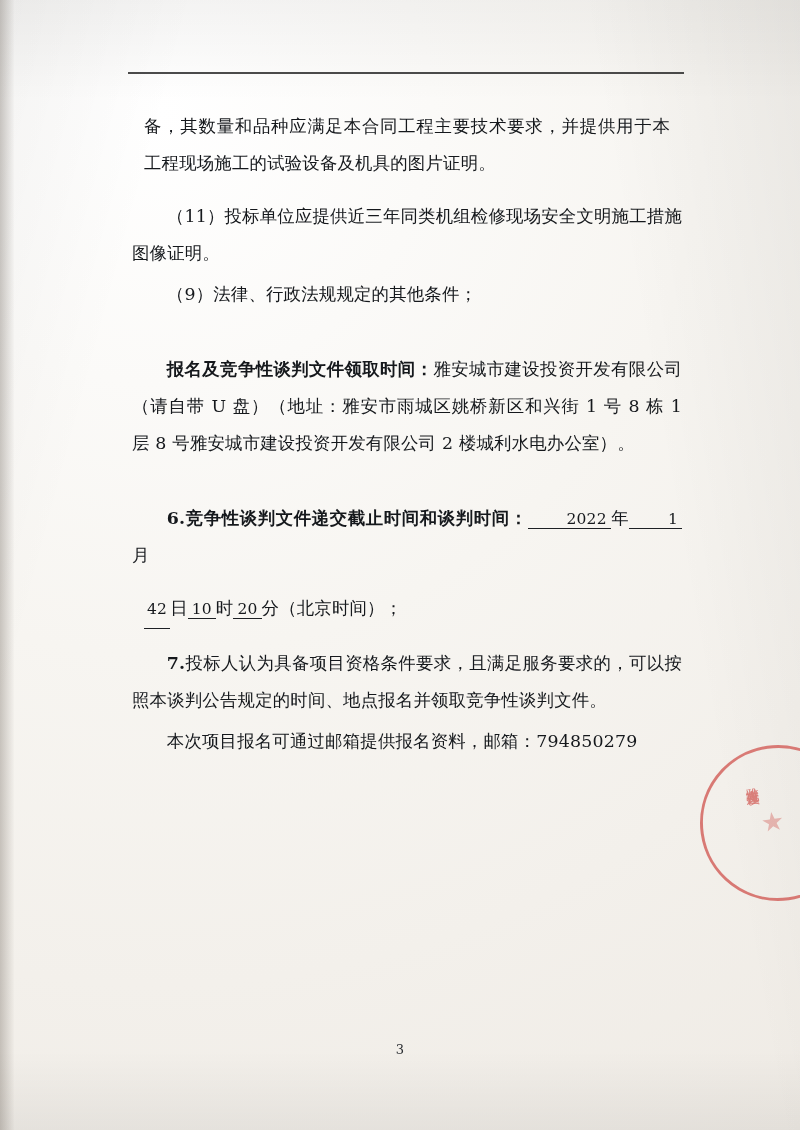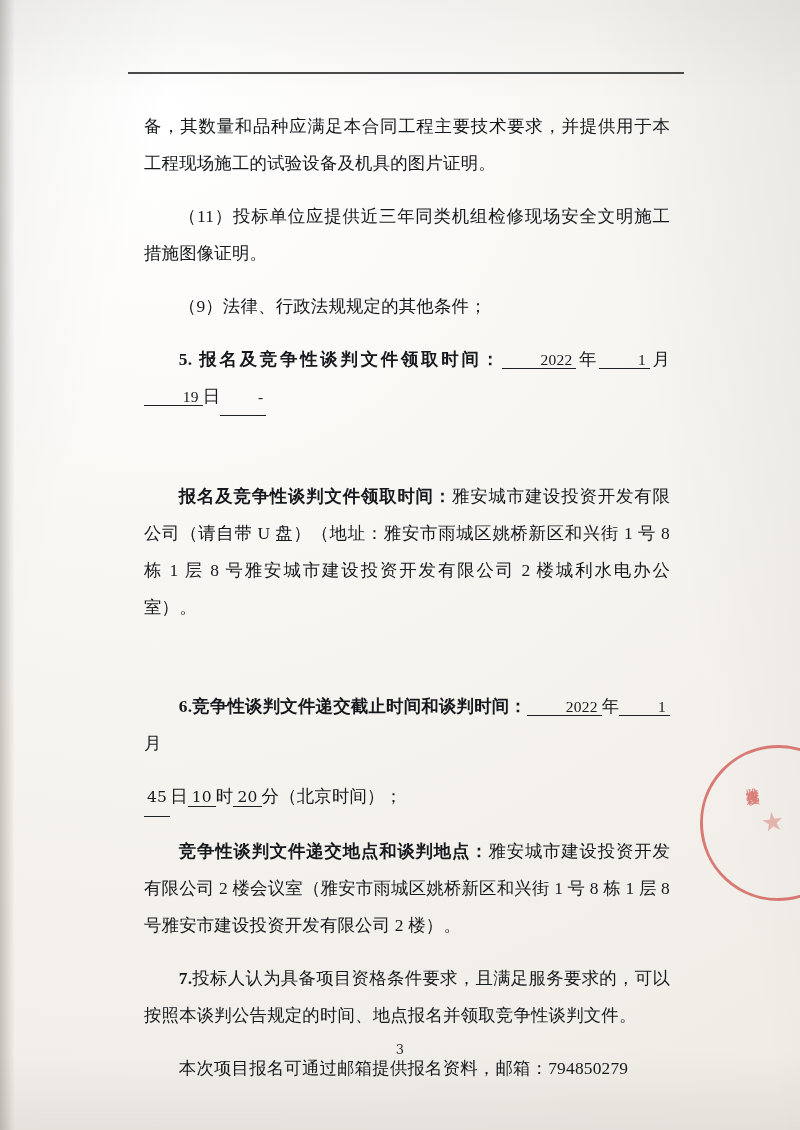--- a/index.html
+++ b/index.html
@@ -70,23 +70,22 @@
     width: 558px;
     color: #15181c;
     font-size: 17.4px;
     line-height: 37px;
     text-align: justify;
     text-justify: inter-ideograph;
     letter-spacing: 0.2px;
   }
 
   p.para {
-    margin: 16px;
+    margin: 4px;
     text-indent: 2em;
-    font-family: Liberation Serif, serif;
   }
   p.flush {
     margin: 16px;
     text-indent: 0;
   }
   .bold {
     font-weight: bold;
   }
   .gap {
     height: 30px;
@@ -167,34 +166,32 @@
 
     <div class="body-text">
 
       <p class="flush">备，其数量和品种应满足本合同工程主要技术要求，并提供用于本工程现场施工的试验设备及机具的图片证明。</p>
 
       <p class="para">（11）投标单位应提供近三年同类机组检修现场安全文明施工措施图像证明。</p>
 
       <p class="para">（9）法律、行政法规规定的其他条件；</p>
 
 
-      <p class="para"><span class="bold">5. 报名及竞争性谈判文件领取时间：</span><span class="fill">2022</span><span>年</span><span class="fill">1</span><span>月</span><span class="fill">19</span><span>日</span><span class="fill-n">-</span></p>
 
 
       <div class="gap"></div>
 
       <p class="para"><span class="bold">报名及竞争性谈判文件领取时间：</span><span>雅安城市建设投资开发有限公司（请自带 U 盘）（地址：雅安市雨城区姚桥新区和兴街 1 号 8 栋 1 层 8 号雅安城市建设投资开发有限公司 2 楼城利水电办公室）。</span></p>
 
       <div class="gap"></div>
 
       <p class="para"><span class="bold">6.竞争性谈判文件递交截止时间和谈判时间：</span><span class="fill">2022</span><span>年</span><span class="fill">1</span><span>月</span></p>
 
-      <p class="flush"><span class="fill-n">45</span><span>日</span><span class="fill">10</span><span>时</span><span class="fill">20</span><span>分</span><span>（北京时间）；</span></p>
-
-      <p class="para"><span class="bold">竞争性谈判文件递交地点和谈判地点：</span><span>雅安城市建设投资开发有限公司 2 楼会议室（雅安市雨城区姚桥新区和兴街 1 号 8 栋 1 层 8 号雅安市建设投资开发有限公司 2 楼）。</span></p>
+      <p class="flush"><span class="fill-n">42</span><span>日</span><span class="fill">10</span><span>时</span><span class="fill">20</span><span>分</span><span>（北京时间）；</span></p>
+
 
       <p class="para"><span class="bold">7.</span><span>投标人认为具备项目资格条件要求，且满足服务要求的，可以按照本谈判公告规定的时间、地点报名并领取竞争性谈判文件。</span></p>
 
 
       <p class="para">本次项目报名可通过邮箱提供报名资料，邮箱：794850279</p>
 
     </div>
 
     <div class="page-number">3</div>
 

